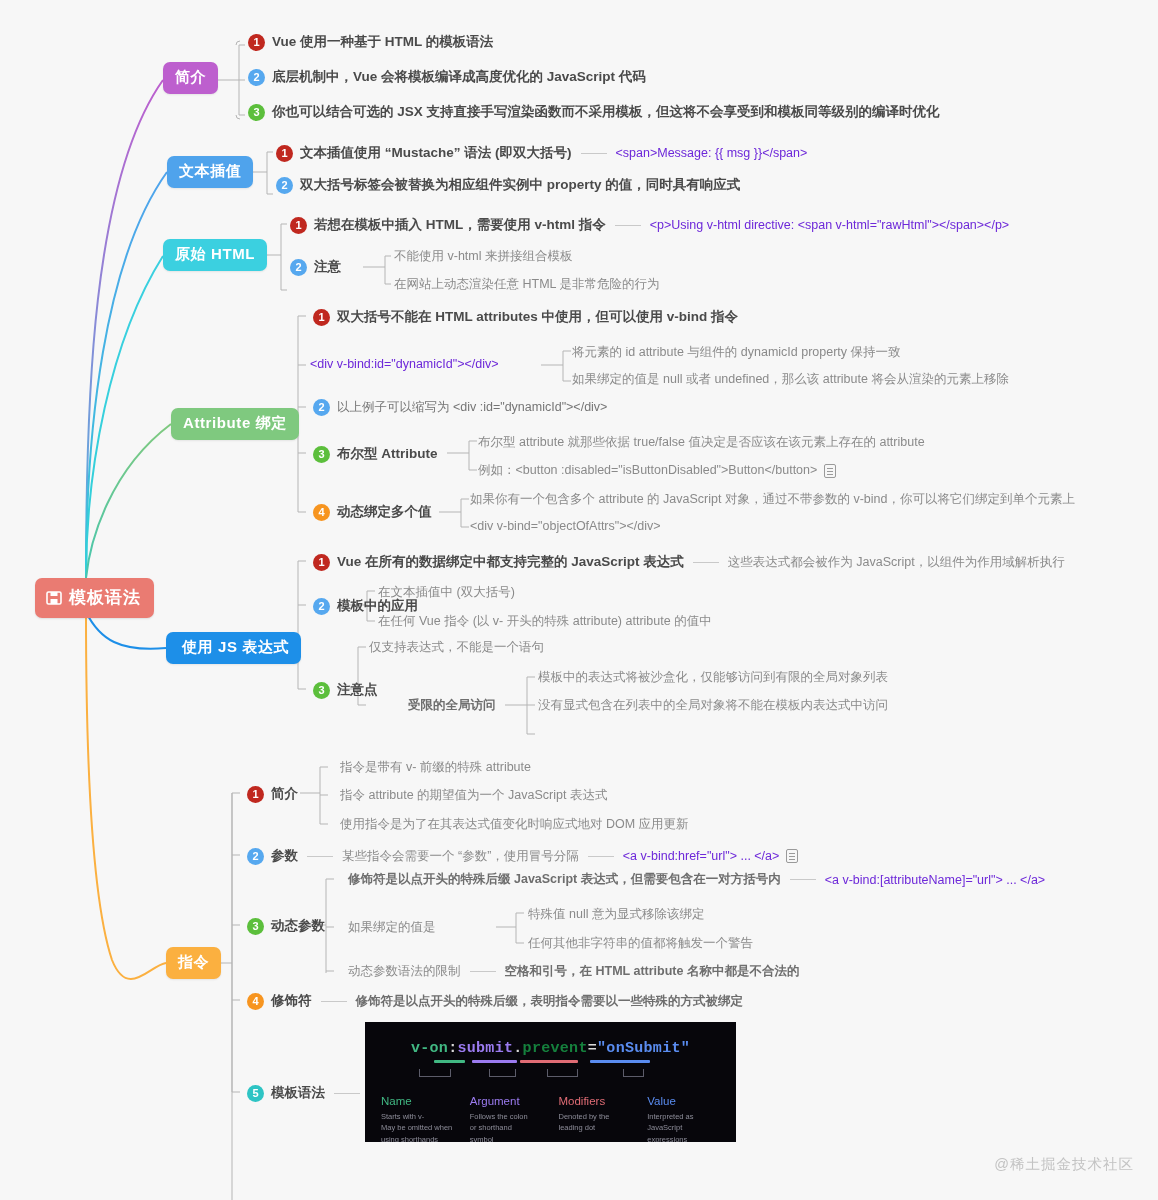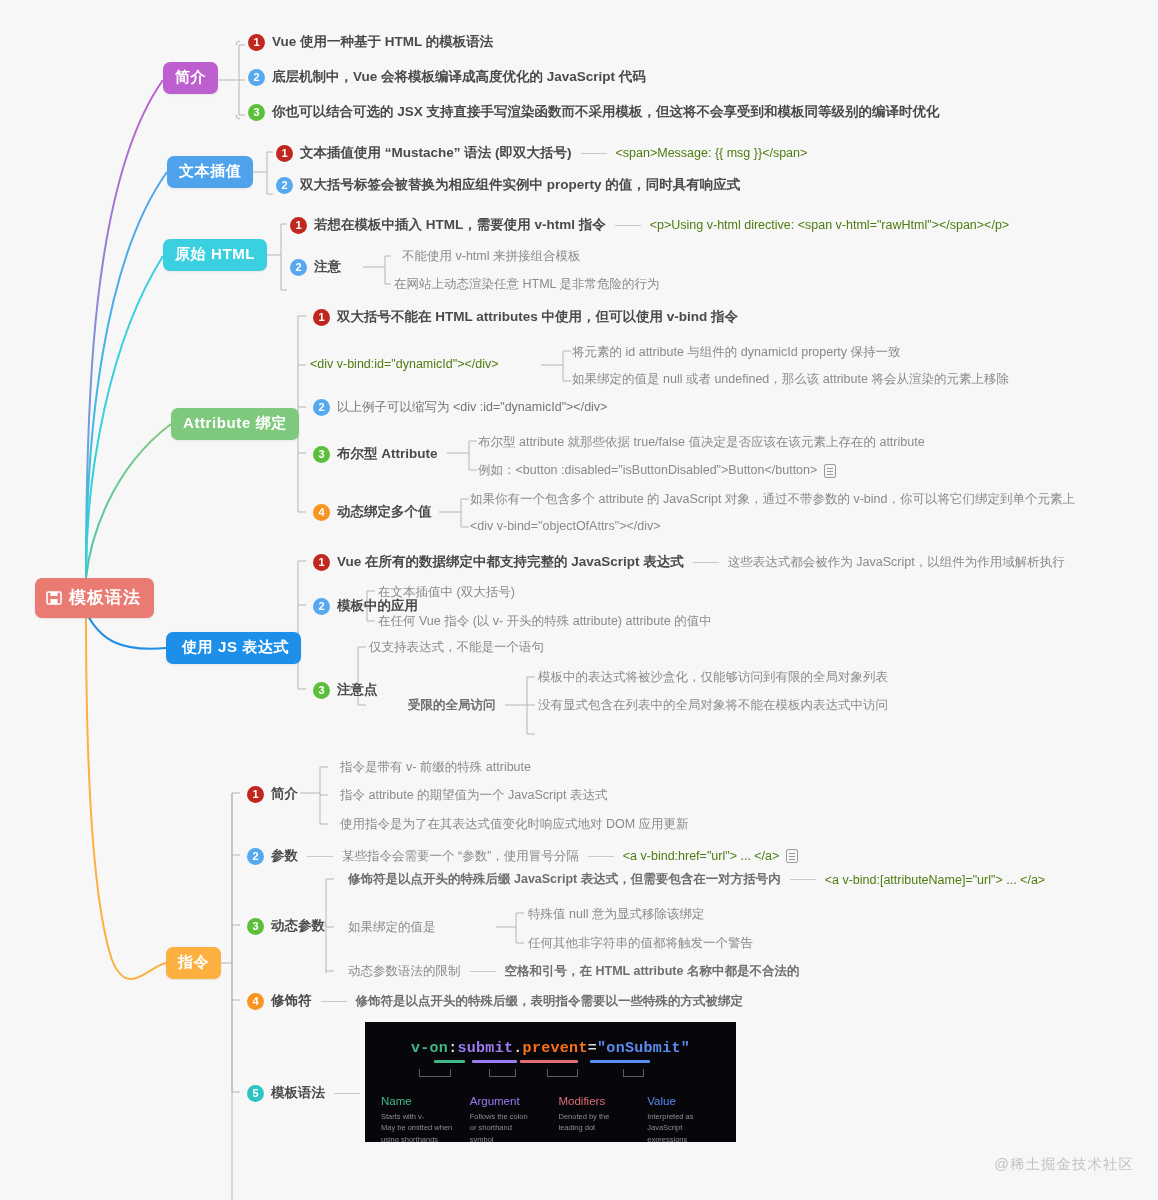--- a/index.html
+++ b/index.html
@@ -41,21 +41,21 @@
     display:flex; align-items:center; justify-content:center;
     margin-right:7px; line-height:1;
   }
   .b1{ background:#c0281f; }
   .b2{ background:#56a8ef; }
   .b3{ background:#5cbf3c; }
   .b4{ background:#f79520; }
   .b5{ background:#2ec4c4; }
 
   .t-strong{ font-size:13.5px; font-weight:bold; color:#4a4a4a; }
-  .t-code{ font-size:12.5px; color:#4d7c0f; font-weight:normal; }
+  .t-code{ font-size:12.5px; color:#6d28d9; font-weight:normal; }
   .t-sub{ font-size:12.5px; color:#8a8a8a; }
   .t-sub-b{ font-size:12.5px; color:#6e6e6e; font-weight:bold; }
 
   .dash{ display:inline-block; width:26px; border-top:1px solid #c9c9c9; margin:0 9px; }
 
   .note-icon{
     display:inline-block; width:12px; height:14px; margin-left:7px;
     border:1px solid #9a9a9a; border-radius:2px; position:relative;
     vertical-align:middle;
   }
@@ -66,21 +66,21 @@
   }
 
   
   .code-figure{
     position:absolute; left:365px; top:1022px; width:371px; height:120px;
     background:#07060b; overflow:hidden;
   }
   .cf-line{ text-align:center; font-family:"Liberation Mono","DejaVu Sans Mono",monospace;
             font-size:15px; font-weight:bold; margin-top:18px; letter-spacing:.3px; }
   .cf-name{ color:#41b883; } .cf-arg{ color:#9b7bf0; }
-  .cf-mod{ color:#f97316; } .cf-val{ color:#5a8cf0; }
+  .cf-mod{ color:#15803d; } .cf-val{ color:#5a8cf0; }
   .cf-punct{ color:#d9d9d9; }
   .cf-bars{ position:relative; height:9px; margin-top:3px; }
   .cf-bar{ position:absolute; height:3px; border-radius:1px; }
   .cf-cols{ display:flex; padding:14px 14px 0 16px; gap:14px; }
   .cf-col{ width:78px; }
   .cf-col h5{ margin:0 0 4px; font-size:11.5px; font-weight:normal;
               font-family:"Liberation Sans",sans-serif; }
   .cf-col p{ margin:0; font-size:7.5px; line-height:1.5; color:#8d8d99;
              font-family:"Liberation Sans",sans-serif; }
   .cf-tick{ position:absolute; width:1px; height:8px; background:#5c5c6a; top:0; }
@@ -282,21 +282,21 @@
   <div class="row" style="left:290px; top:216px;">
     <span class="badge b1">1</span>
     <span class="t-strong">若想在模板中插入 HTML，需要使用 v-html 指令</span>
     <span class="dash"></span>
     <span class="t-code">&lt;p&gt;Using v-html directive: &lt;span v-html="rawHtml"&gt;&lt;/span&gt;&lt;/p&gt;</span>
   </div>
   <div class="row" style="left:290px; top:258px;">
     <span class="badge b2">2</span>
     <span class="t-strong">注意</span>
   </div>
-  <div class="row" style="left:394px; top:248px;margin-left:8px;">
+  <div class="row" style="left:394px; top:248px;">
     <span class="t-sub">不能使用 v-html 来拼接组合模板</span>
   </div>
   <div class="row" style="left:394px; top:276px;">
     <span class="t-sub">在网站上动态渲染任意 HTML 是非常危险的行为</span>
   </div>
 
   <div class="row" style="left:313px; top:308px;">
     <span class="badge b1">1</span>
     <span class="t-strong">双大括号不能在 HTML attributes 中使用，但可以使用 v-bind 指令</span>
   </div>

